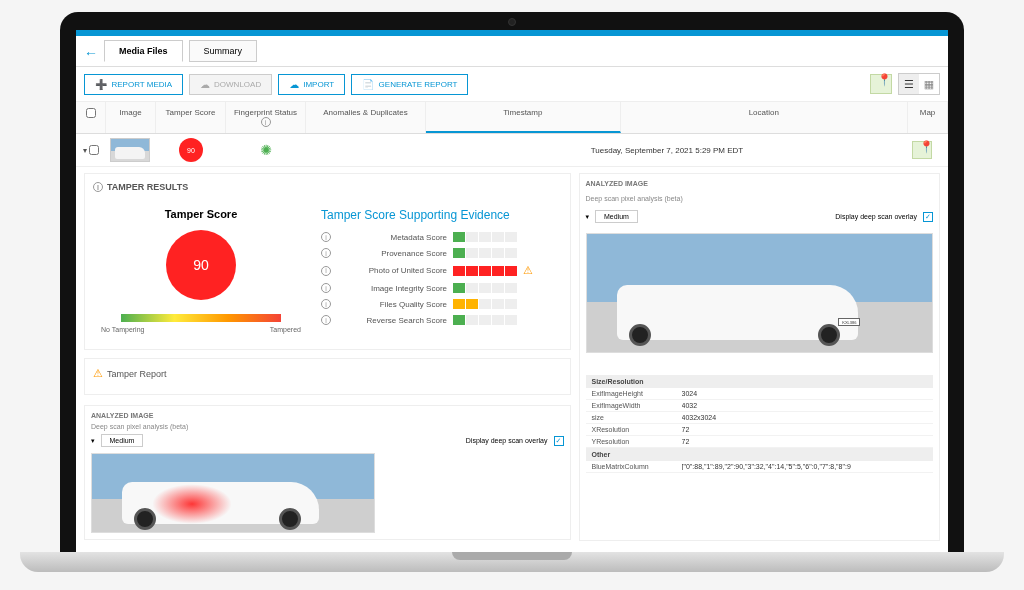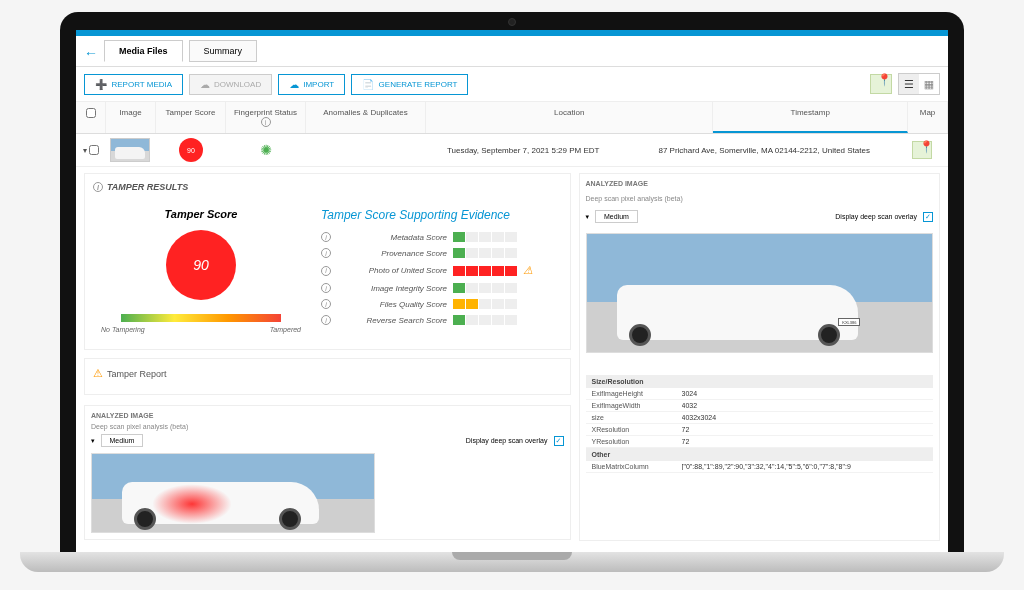--- a/index.html
+++ b/index.html
@@ -60,21 +60,21 @@
   .td.ad { width: 120px; }
   .td.time { flex: 1.2; color: #333; }
   .td.loc { flex: 1.8; color: #333; }
   .td.map { width: 40px; }
   
   
   .detail { display: flex; gap: 8px; padding: 6px 8px; height: 380px; }
   .left-col { flex: 1.4; display: flex; flex-direction: column; gap: 8px; }
   .right-col { flex: 1; display: flex; flex-direction: column; gap: 4px; border: 1px solid #eee; padding: 6px; overflow: hidden; }
   
-  .panel { border: 1px solid #eee; padding: 8px; background: #fff; font-style: italic; }
+  .panel { border: 1px solid #eee; padding: 8px; background: #fff; }
   .panel-title { font-size: 9px; font-weight: bold; color: #555; text-transform: uppercase; margin-bottom: 8px; display: flex; align-items: center; gap: 4px; }
   .info-ico { width: 10px; height: 10px; border: 1px solid #999; border-radius: 50%; font-size: 7px; display: inline-flex; align-items: center; justify-content: center; color: #999; }
   
   .tamper-main { display: flex; gap: 20px; padding: 8px; }
   .score-block { flex: 0 0 200px; text-align: center; }
   .score-label { font-size: 11px; font-weight: bold; margin-bottom: 10px; }
   .big-circle { width: 70px; height: 70px; background: #f22; border-radius: 50%; margin: 8px auto; display: flex; align-items: center; justify-content: center; color: #fff; font-size: 14px; }
   .gradient-bar { width: 160px; height: 8px; margin: 14px auto 4px; background: linear-gradient(to right, #4caf50, #ffeb3b, #ff9800, #f44336); }
   .bar-labels { display: flex; justify-content: space-between; font-size: 7px; color: #666; }
   
@@ -157,22 +157,22 @@
         <div>▦</div>
       </div>
     </div>
 
     <div class="thead">
       <div class="th chk"><input type="checkbox" style=""></div>
       <div class="th img">Image</div>
       <div class="th ts">Tamper Score</div>
       <div class="th fp"><span>Fingerprint Status</span> <span class="info-ico">i</span></div>
       <div class="th ad">Anomalies &amp; Duplicates</div>
+      <div class="th time">Timestamp</div>
       <div class="th loc">Location</div>
-      <div class="th time">Timestamp</div>
       <div class="th map">Map</div>
     </div>
 
     <div class="trow">
       <div class="td chk">
         <span style="color:#555;">▾</span>
         <input type="checkbox" style="">
       </div>
       <div class="td img">
         <div class="thumb">
@@ -180,21 +180,20 @@
           </div>
       </div>
       <div class="td ts">
         <span class="score-dot">90</span>
       </div>
       <div class="td fp">
         <span class="fp-ico">✺</span>
       </div>
       <div class="td ad"></div>
       <div class="td time">Tuesday, September 7, 2021 5:29 PM EDT</div>
-      <div class="td loc">87 Prichard Ave, Somerville, MA 02144-2212, United States</div>
       <div class="td map">
         <div class="mini-map-ico" style="width:20px;height:18px;">
             <span class="pin">📍</span>
           </div>
       </div>
     </div>
 
     <div class="detail">
       <div class="left-col">
 

